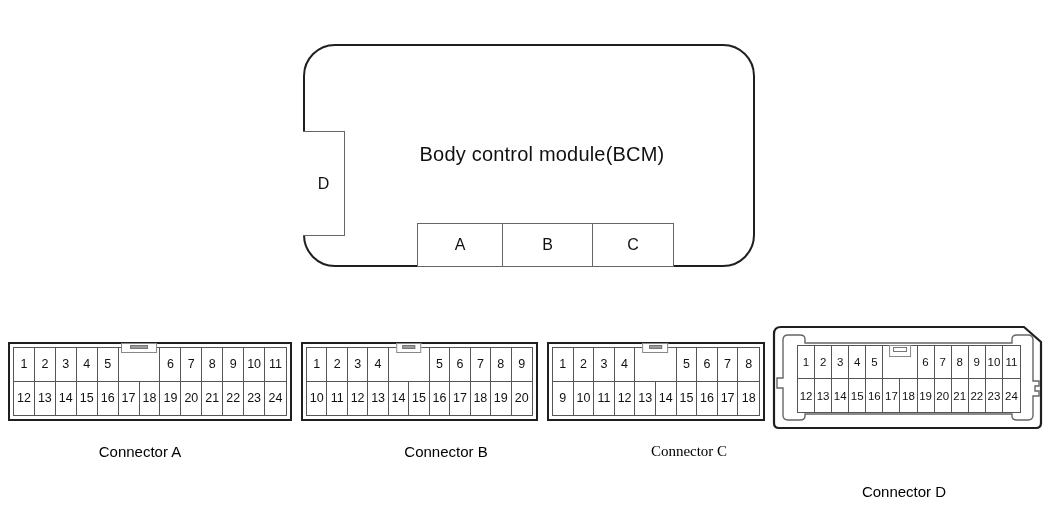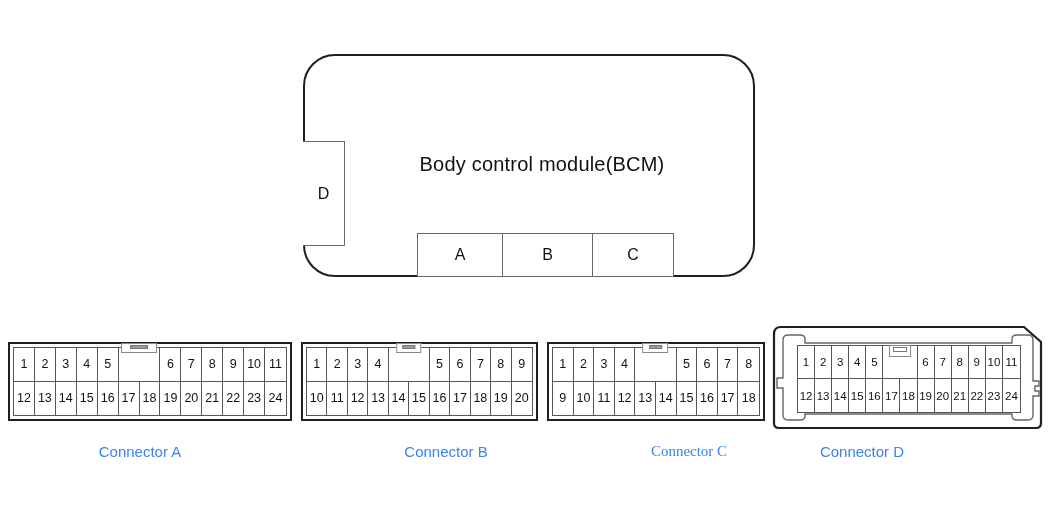--- a/index.html
+++ b/index.html
@@ -4,21 +4,21 @@
 <style>
   * { margin:0; padding:0; box-sizing:border-box; }
   html,body { background:#ffffff; }
   body { font-family:"Liberation Sans", sans-serif; color:#111; }
 
   .stage { position:relative; width:1050px; height:508px; background:#fff; overflow:hidden; }
 
   
   .module {
     position:absolute; left:303px; top:44px; width:452px; height:223px;
-    border:2px solid #1f1f1f; border-radius:32px; background:#fff;margin-top:10px;
+    border:2px solid #1f1f1f; border-radius:32px; background:#fff;
   }
   .module-title {
     position:absolute; left:0; right:0; top:97px; text-align:center;
     font-size:20px; letter-spacing:0.2px; padding-left:26px; color:#111;
   }
   .dport {
     position:absolute; left:-2px; top:85px; width:42px; height:105px;
     border:1px solid #666; border-left:none; background:#fff;
     display:flex; align-items:center; justify-content:center; font-size:16px;
   }
@@ -64,26 +64,26 @@
   .connD { position:absolute; left:772px; top:325px; width:271px; height:105px; }
   .connD svg { position:absolute; left:0; top:0; }
   .connD .pin-grid { position:absolute; left:25px; top:20px; width:224px; height:68px; }
   .conn-3 .cell { font-size:11.5px; }
   .conn-3 .tab { top:-1px; height:12px; width:66%; }
   .conn-3 .tab-inner { background:#fff; height:5px; width:70%; margin-top:1px; }
 
   
   .caption {
     position:absolute; top:443px; transform:translateX(-50%);
-    font-size:15px; color:#3b82f6; white-space:nowrap;
+    font-size:15px; color:#000000; white-space:nowrap;
   }
   .caption.a { left:140px; }
   .caption.b { left:406px;margin-left:40px; }
   .caption.c { left:689px;font-family:Liberation Serif, serif; }
-  .caption.d { left:862px; }
+  .caption.d { left:904px;margin-top:40px; }
 </style>
 </head>
 <body>
 
 <div class="stage">
 
   <div class="module">
     <div class="module-title">Body control module(BCM)</div>
     <div class="dport">
       <span>D</span>

